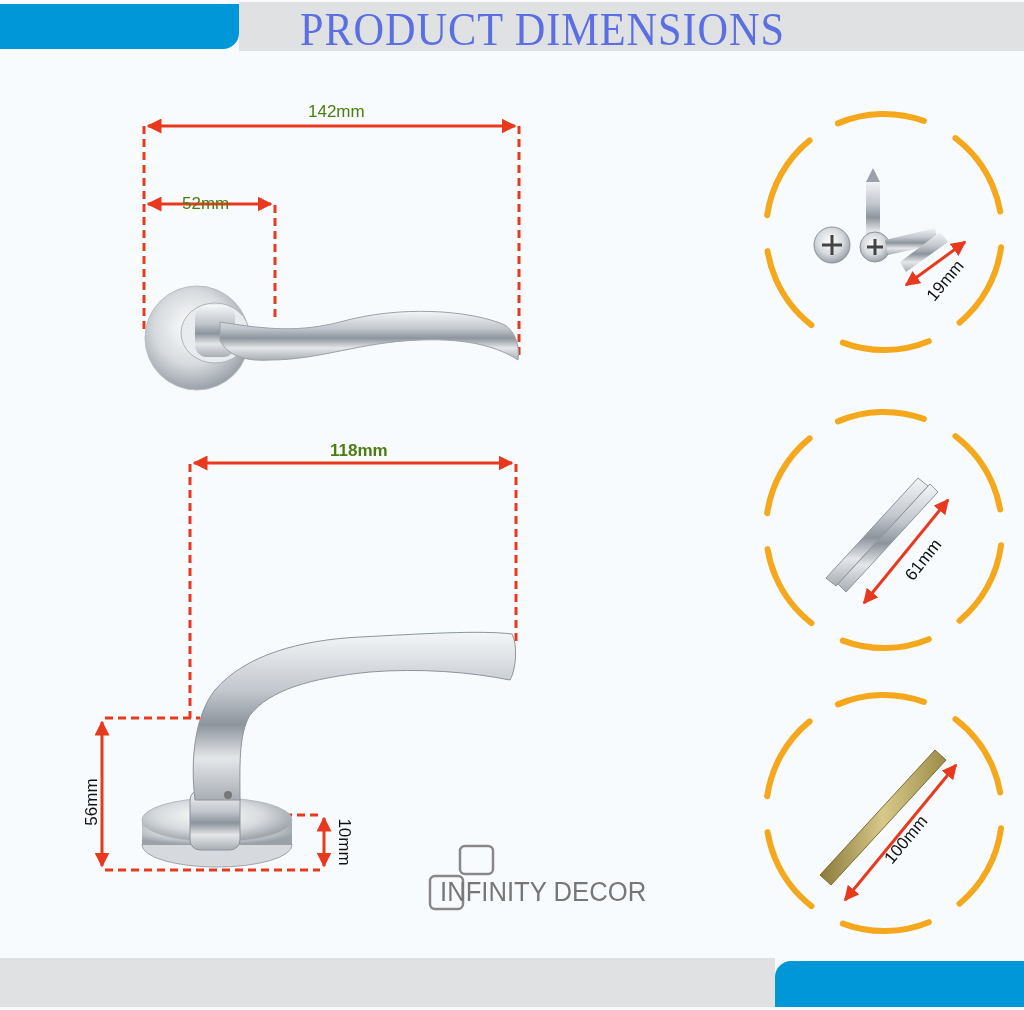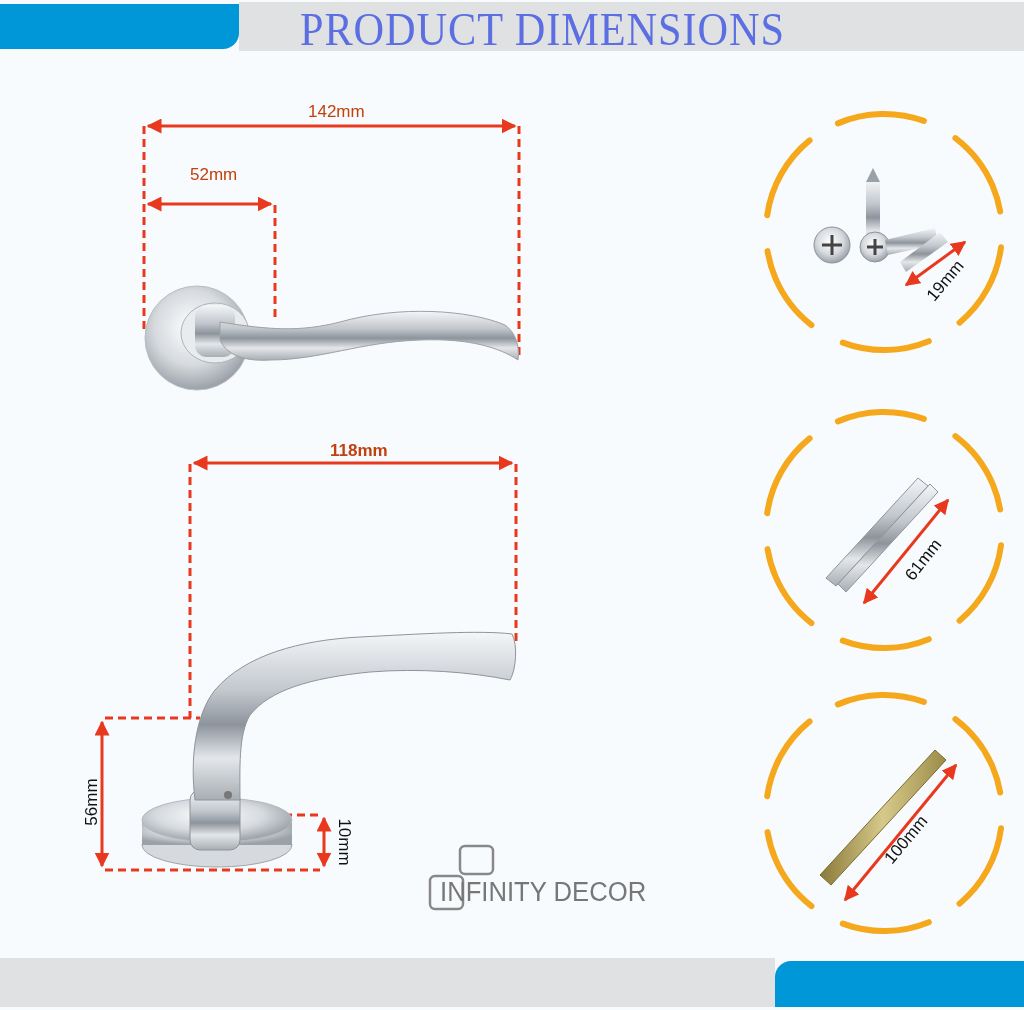--- a/index.html
+++ b/index.html
@@ -6,21 +6,21 @@
   html, body { width: 1024px; height: 1010px; background: #f8fbfd; overflow: hidden; }
   body { position: relative; font-family: "Liberation Sans", "DejaVu Sans", sans-serif; }
 
   .hdr-blue { position: absolute; left: 0; top: 4px; width: 239px; height: 45px; background: #0097d9; border-radius: 0 0 16px 0; }
   .hdr-gray { position: absolute; left: 239px; top: 2px; width: 785px; height: 49px; background: #e0e1e3; }
   .hdr-title { position: absolute; left: 300px; top: 3px; font-family: "Liberation Serif", "DejaVu Serif", serif; font-size: 46px; color: #5b6fe3; letter-spacing: 1px; transform: scaleX(0.92); transform-origin: left center; white-space: nowrap; }
 
   .ftr-gray { position: absolute; left: 0; top: 958px; width: 775px; height: 49px; background: #e0e1e3; }
   .ftr-blue { position: absolute; left: 775px; top: 961px; width: 249px; height: 46px; background: #0097d9; border-radius: 16px 0 0 0; }
 
-  .dim-label { position: absolute; font-size: 17px; color: #c2410c; white-space: nowrap; }
+  .dim-label { position: absolute; font-size: 17px; color: #4d7c0f; white-space: nowrap; }
   .vlabel { position: absolute; font-size: 17px; color: #111; white-space: nowrap; transform: rotate(-90deg); transform-origin: center; }
   .vlabel-r { position: absolute; font-size: 17px; color: #111; white-space: nowrap; transform: rotate(90deg); transform-origin: center; }
 
   svg.overlay { position: absolute; left: 0; top: 0; }
   .logo-text { position: absolute; left: 440px; top: 877px; font-size: 27px; color: #777; letter-spacing: 0px; font-weight: 300; white-space: nowrap; transform: scaleX(0.95); transform-origin: left; }
   .acc-label { position: absolute; font-size: 17px; color: #111; white-space: nowrap; }
 </style>
 </head>
 <body>
 
@@ -120,21 +120,21 @@
     <line x1="864" y1="603" x2="948" y2="500" stroke="#e8391f" stroke-width="3" marker-start="url(#arr)" marker-end="url(#arr)"></line>
   </g>
 
   <g>
     <path d="M820,875 L935,750 L946,760 L831,885 Z" fill="url(#brass)" stroke="#7a6c30"></path>
     <line x1="845" y1="900" x2="956" y2="765" stroke="#e8391f" stroke-width="3" marker-start="url(#arr)" marker-end="url(#arr)"></line>
   </g>
 </svg>
 
 <div class="dim-label" style="left:308px; top:102px;">142mm</div>
-<div class="dim-label" style="left:182px; top:165px;margin-left:8px;">52mm</div>
+<div class="dim-label" style="left:182px; top:194px;">52mm</div>
 
 <div class="dim-label" style="left:330px; top:441px;font-weight:bold;">118mm</div>
 <div class="vlabel" style="left:66px; top:792px; width:52px; text-align:center;">56mm</div>
 <div class="vlabel-r" style="left:318px; top:832px; width:52px; text-align:center;">10mm</div>
 
 <div class="logo-text">INFINITY DECOR</div>
 
 <div class="acc-label" style="left:922px; top:271px; transform: rotate(-50deg);">19mm</div>
 <div class="acc-label" style="left:900px; top:550px; transform: rotate(-52deg);">61mm</div>
 <div class="acc-label" style="left:878px; top:830px; transform: rotate(-50deg);">100mm</div>

